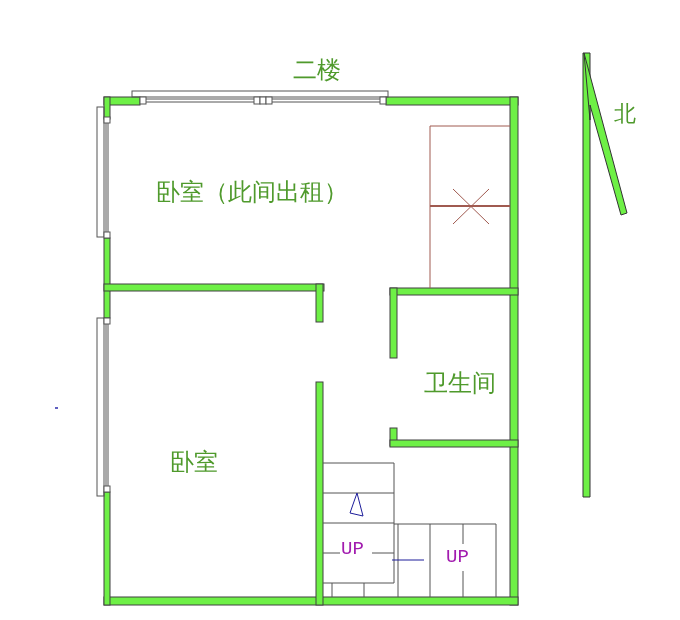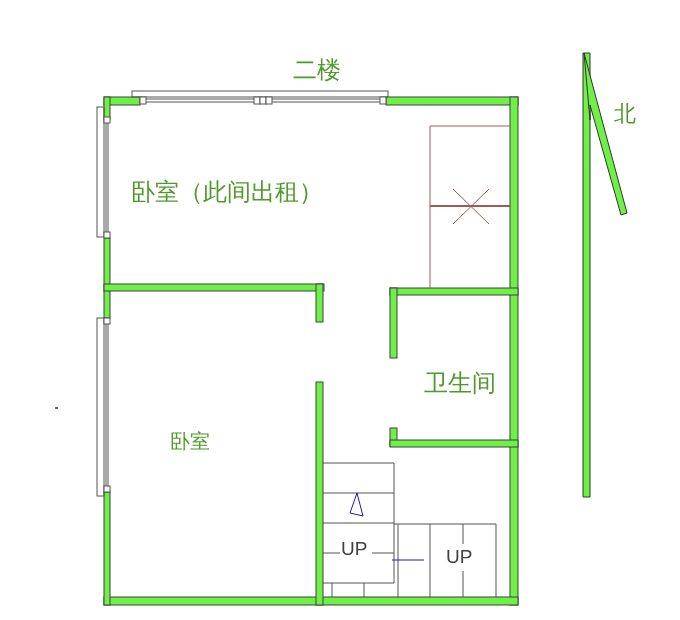--- a/index.html
+++ b/index.html
@@ -1,19 +1,19 @@
 <!DOCTYPE html>
 <html><head>
 <meta charset="utf-8">
 <style>
   html, body { margin: 0; padding: 0; background: #ffffff; }
   body { width: 680px; height: 620px; position: relative; overflow: hidden; font-family: "DejaVu Sans", sans-serif; }
   svg { position: absolute; left: 0; top: 0; }
   .lbl { position: absolute; color: #4f9a2c; font-family: Liberation Sans, sans-serif; white-space: nowrap; }
-  .up { position: absolute; color: #404040; font-family: Liberation Sans, sans-serif; font-size: 19px; }
+  .up { position: absolute; color: #a21caf; font-family: Liberation Mono, monospace; font-size: 19px; }
 </style>
 </head>
 <body>
 
 <svg width="680" height="620" viewBox="0 0 680 620">
 
   <g fill="#6ef046" stroke="#404040" stroke-width="1">
 
     <rect x="104" y="97" width="36" height="8"></rect>
 
@@ -96,17 +96,17 @@
   <g fill="#6ef046" stroke="#333" stroke-width="1">
     <polygon points="583,53 590,53 590,497 583,497"></polygon>
     <polygon points="584,53 627,213 621,215 590,105 590,120"></polygon>
   </g>
 
   <rect x="55" y="407" width="3" height="2" fill="#6060c0"></rect>
 </svg>
 
 <div class="lbl" style="left:293px; top:54px; font-size:24px;">二楼</div>
 <div class="lbl" style="left:614px; top:99px; font-size:22px;">北</div>
-<div class="lbl" style="left:131px; top:176px; font-size:24px;">卧室（此间出租）</div>
+<div class="lbl" style="left:156px; top:176px; font-size:24px;">卧室（此间出租）</div>
 <div class="lbl" style="left:424px; top:367px; font-size:24px;">卫生间</div>
-<div class="lbl" style="left:170px; top:428px; font-size:20px;">卧室</div>
+<div class="lbl" style="left:170px; top:446px; font-size:24px;">卧室</div>
 <div class="up" style="left:341px; top:538px;">UP</div>
 <div class="up" style="left:446px; top:546px;">UP</div>
 
 </body></html>

